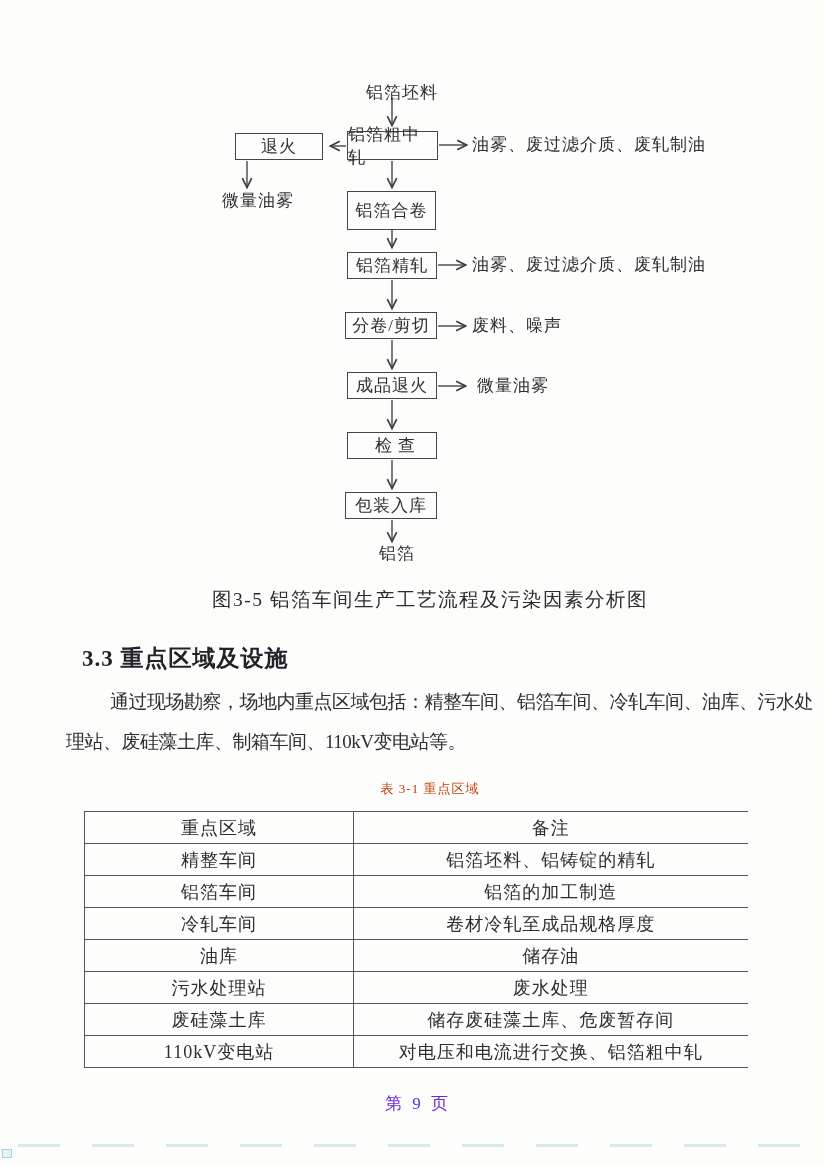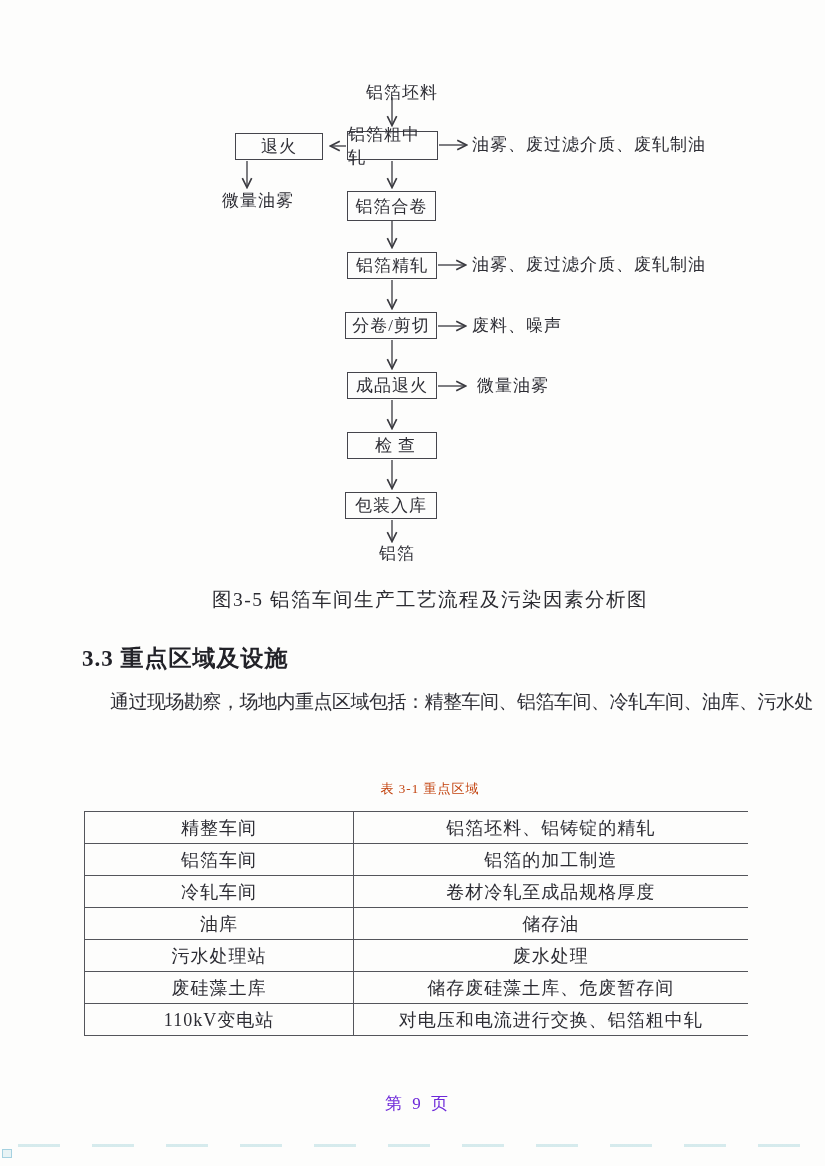--- a/index.html
+++ b/index.html
@@ -148,21 +148,21 @@
     </svg>
 
     <div class="ftext" style="left:366px; top:84px;">铝箔坯料</div>
 
     <div class="fbox" style="left:235px; top:133px; width:88px; height:27px;">退火</div>
     <div class="ftext" style="left:222px; top:192px;">微量油雾</div>
 
     <div class="fbox" style="left:347px; top:131px; width:91px; height:29px;">铝箔粗中轧</div>
     <div class="ftext" style="left:472px; top:136px;">油雾、废过滤介质、废轧制油</div>
 
-    <div class="fbox" style="left:347px; top:191px; width:89px; height:30px;">铝箔合卷</div>
+    <div class="fbox" style="left:347px; top:191px; width:89px; height:39px;">铝箔合卷</div>
 
     <div class="fbox" style="left:347px; top:252px; width:90px; height:27px;">铝箔精轧</div>
     <div class="ftext" style="left:472px; top:256px;">油雾、废过滤介质、废轧制油</div>
 
     <div class="fbox" style="left:345px; top:312px; width:92px; height:27px;">分卷/剪切</div>
     <div class="ftext" style="left:472px; top:317px;">废料、噪声</div>
 
     <div class="fbox" style="left:347px; top:372px; width:90px; height:27px;">成品退火</div>
     <div class="ftext" style="left:477px; top:377px;">微量油雾</div>
 
@@ -171,29 +171,34 @@
     <div class="fbox" style="left:345px; top:492px; width:92px; height:27px;">包装入库</div>
 
     <div class="ftext" style="left:379px; top:545px;">铝箔</div>
 
     <div class="caption">图3-5 铝箔车间生产工艺流程及污染因素分析图</div>
   </div>
 
   <div class="heading">3.3 重点区域及设施</div>
 
   <div class="para-line" style="top:691px; text-indent:44px;">通过现场勘察，场地内重点区域包括：精整车间、铝箔车间、冷轧车间、油库、污水处</div>
+  <div class="para-line" style="top:731px;">理站、废硅藻土库、制箱车间、110kV变电站等。</div>
 
   <div class="tbl-title">表 3-1  重点区域</div>
 
   <table class="keytable">
     <colgroup>
         <col style="width:269px">
         <col style="width:394px">
       </colgroup>
     <tbody>
+        <tr>
+      <td class="c1">重点区域</td>
+      <td>备注</td>
+    </tr>
     <tr>
       <td class="c1">精整车间</td>
       <td>铝箔坯料、铝铸锭的精轧</td>
     </tr>
     <tr>
       <td class="c1">铝箔车间</td>
       <td>铝箔的加工制造</td>
     </tr>
     <tr>
       <td class="c1">冷轧车间</td>

